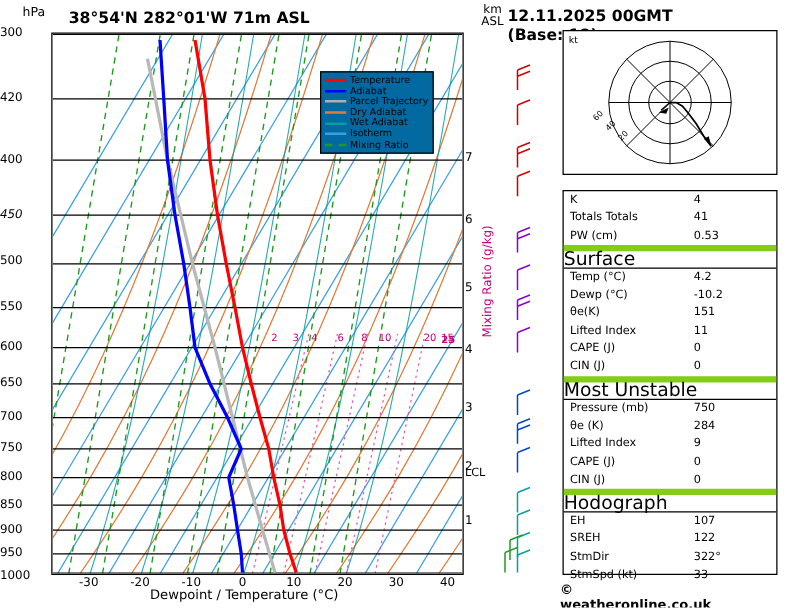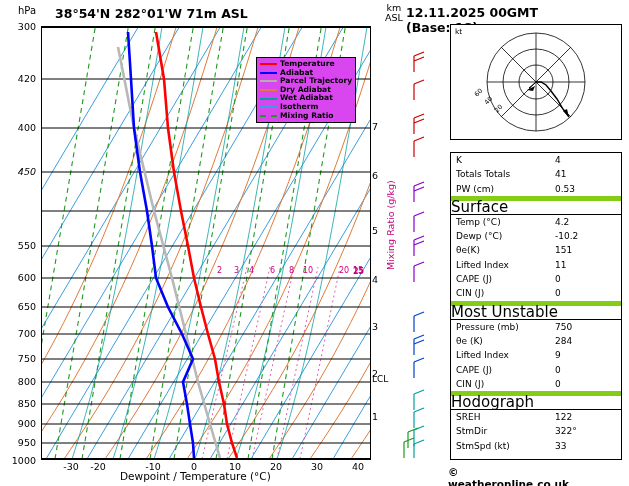--- a/index.html
+++ b/index.html
@@ -9,33 +9,33 @@
   
   .hdr-units{position:absolute;left:18px;top:5px;font-size:10px;color:#000;}
   .hdr-title{position:absolute;left:55px;top:6px;font-size:12.5px;font-weight:bold;color:#000;letter-spacing:0px;}
   .hdr-km{position:absolute;left:383px;top:3px;font-size:9.5px;color:#000;text-align:center;line-height:10px;width:22px;}
   .hdr-date{position:absolute;left:406px;top:5px;font-size:12.5px;font-weight:bold;color:#000;}
 
   
   .plot{position:absolute;left:41px;top:26px;width:330px;height:434px;border:1px solid #000;box-sizing:border-box;overflow:hidden;background:#fff;}
   .plot svg{position:absolute;left:0;top:0;}
 
-  .ylab{position:absolute;width:36px;text-align:right;font-size:9.5px;color:#000;}
+  .ylab{position:absolute;width:36px;text-align:left;font-size:9.5px;color:#000;}
   .xlab{position:absolute;font-size:9.5px;color:#000;text-align:center;width:30px;}
   .xtitle{position:absolute;left:120px;top:470px;font-size:10.5px;color:#000;}
 
   
   .kmlab{position:absolute;left:372px;font-size:9.5px;color:#000;width:16px;text-align:left;}
   .lcl{position:absolute;left:372px;top:374px;font-size:9px;color:#000;}
 
   .mixlab{position:absolute;font-size:8px;color:#c8007d;}
   .mixtitle{position:absolute;left:385px;top:270px;font-size:9.5px;color:#c8007d;transform:rotate(-90deg);transform-origin:left top;white-space:nowrap;}
 
   
-  .legend{position:absolute;left:214px;top:30px;background:#d946ef;border:1px solid #000;padding:2px 3px;font-size:7.6px;line-height:8.6px;color:#000;font-weight:bold;}
+  .legend{position:absolute;left:214px;top:30px;background:#0369a1;border:1px solid #000;padding:2px 3px;font-size:7.6px;line-height:8.6px;color:#000;}
   .legend div{display:flex;align-items:center;white-space:nowrap;}
   .lkey{display:inline-block;width:17px;height:0;border-top-width:2px;border-top-style:solid;margin-right:3px;}
 
   
   .hodo{position:absolute;left:450px;top:24px;width:172px;height:116px;border:1px solid #000;background:#fff;box-sizing:border-box;}
   .hodo-kt{position:absolute;left:4px;top:2px;font-size:7.5px;color:#000;}
 
   
   .tbl{position:absolute;left:450px;top:152px;width:172px;height:308px;border:1px solid #000;box-sizing:border-box;background:#fff;font-size:9px;color:#000;}
   .trow{position:relative;height:14.3px;line-height:14.3px;padding-left:5px;}
@@ -55,34 +55,34 @@
   <div class="hdr-km">
     <span>km</span><br>
     <span>ASL</span>
   </div>
   <div class="hdr-date">12.11.2025 00GMT (Base: 18)</div>
 
   <div class="ylab" style="left:0px;top:21px;">300</div>
   <div class="ylab" style="left:0px;top:73px;">420</div>
   <div class="ylab" style="left:0px;top:122px;">400</div>
   <div class="ylab" style="left:0px;top:166px;font-style:italic;">450</div>
-  <div class="ylab" style="left:0px;top:220px;padding-left:24px;">500</div>
+  <div class="ylab" style="left:0px;top:203px;">500</div>
   <div class="ylab" style="left:0px;top:240px;">550</div>
   <div class="ylab" style="left:0px;top:272px;">600</div>
   <div class="ylab" style="left:0px;top:301px;">650</div>
   <div class="ylab" style="left:0px;top:328px;">700</div>
   <div class="ylab" style="left:0px;top:353px;">750</div>
   <div class="ylab" style="left:0px;top:376px;">800</div>
   <div class="ylab" style="left:0px;top:398px;">850</div>
   <div class="ylab" style="left:0px;top:418px;">900</div>
   <div class="ylab" style="left:0px;top:437px;">950</div>
   <div class="ylab" style="left:0px;top:455px;">1000</div>
 
   <div class="xlab" style="left:56px;top:461px;">-30</div>
-  <div class="xlab" style="left:83px;top:461px;">-20</div>
+  <div class="xlab" style="left:97px;top:461px;">-20</div>
   <div class="xlab" style="left:138px;top:461px;">-10</div>
   <div class="xlab" style="left:179px;top:461px;">0</div>
   <div class="xlab" style="left:220px;top:461px;">10</div>
   <div class="xlab" style="left:261px;top:461px;">20</div>
   <div class="xlab" style="left:302px;top:461px;">30</div>
   <div class="xlab" style="left:343px;top:461px;">40</div>
   <div class="xtitle">Dewpoint / Temperature (°C)</div>
 
   <div class="kmlab" style="top:121px;">7</div>
   <div class="kmlab" style="top:170px;">6</div>
@@ -309,19 +309,20 @@
     <div class="trow"><span>CIN (J)</span><span class="v">0</span></div>
 
     <div class="sec">Most Unstable</div>
     <div class="trow"><span>Pressure (mb)</span><span class="v">750</span></div>
     <div class="trow"><span>θe (K)</span><span class="v">284</span></div>
     <div class="trow"><span>Lifted Index</span><span class="v">9</span></div>
     <div class="trow"><span>CAPE (J)</span><span class="v">0</span></div>
     <div class="trow"><span>CIN (J)</span><span class="v">0</span></div>
 
     <div class="sec">Hodograph</div>
+    <div class="trow"><span>EH</span><span class="v">107</span></div>
     <div class="trow"><span>SREH</span><span class="v">122</span></div>
     <div class="trow"><span>StmDir</span><span class="v">322°</span></div>
     <div class="trow"><span>StmSpd (kt)</span><span class="v">33</span></div>
   </div>
 
   <div class="foot">© weatheronline.co.uk</div>
 </div>
 
 </body></html>

